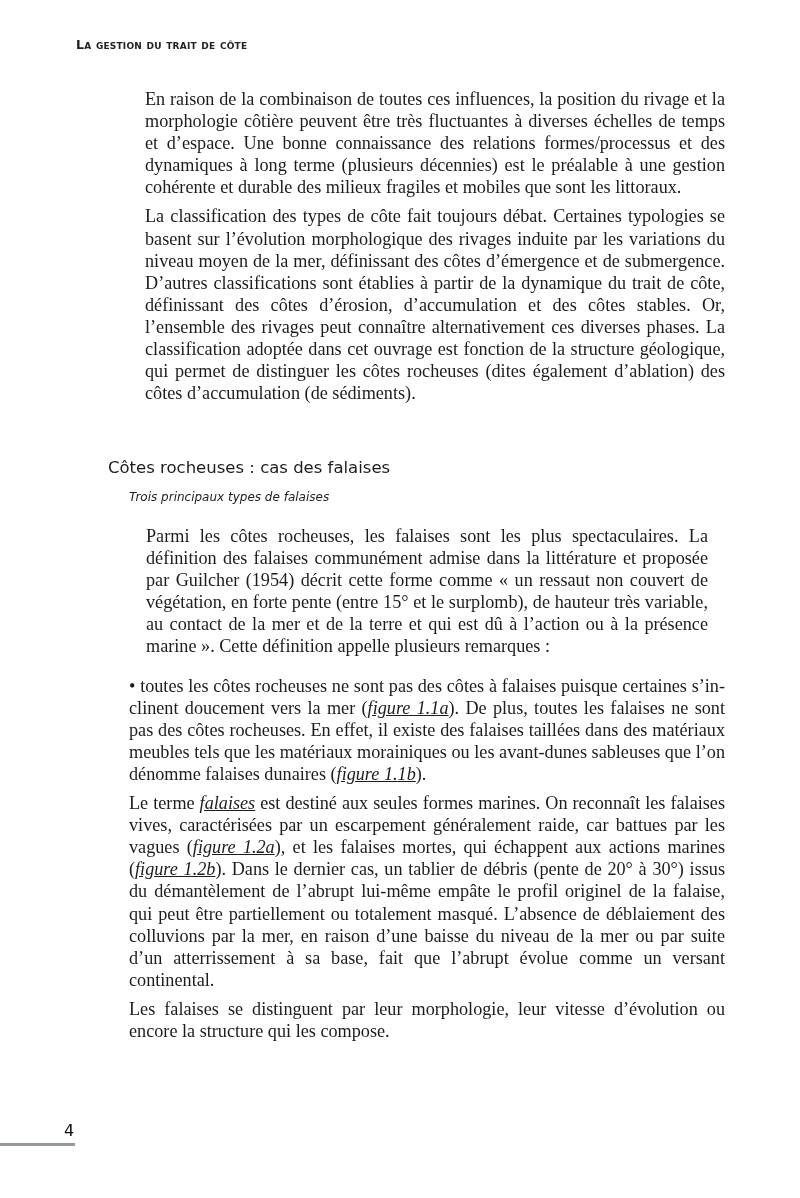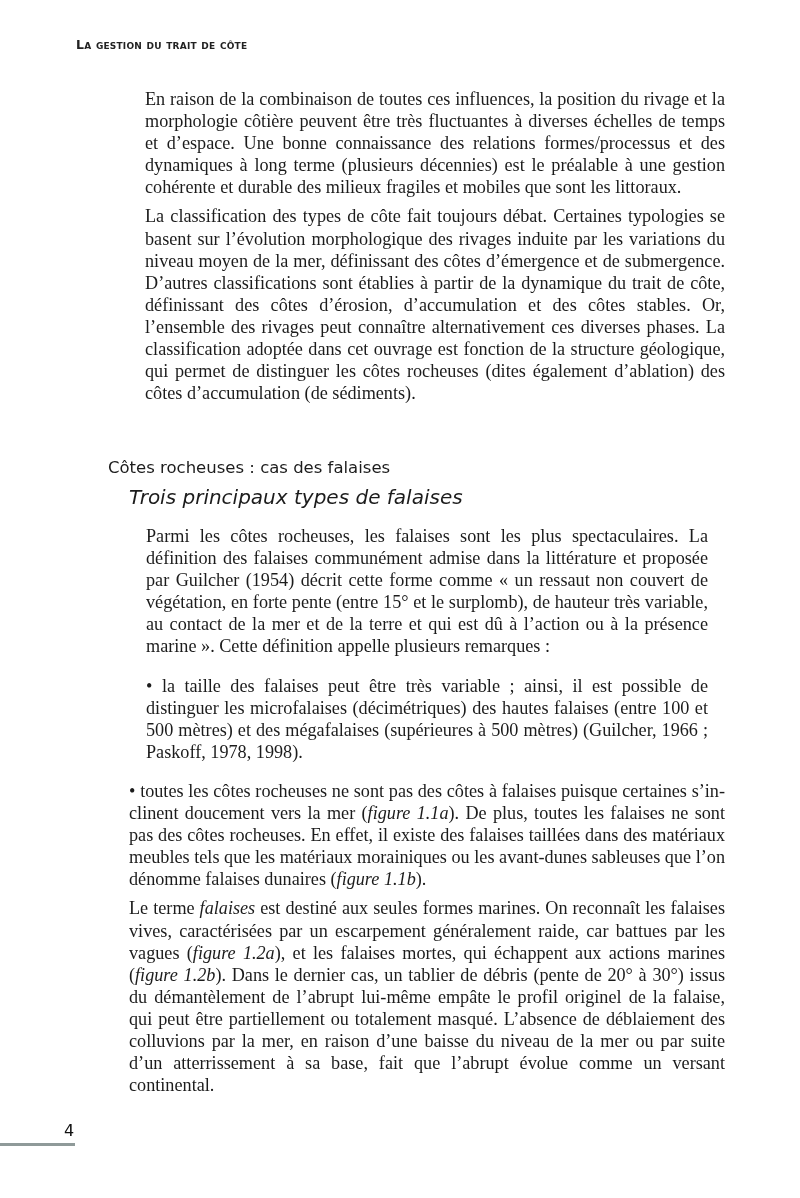--- a/index.html
+++ b/index.html
@@ -64,29 +64,29 @@
     }
     .content2 p {
       margin: 0 0 7px 0;
       text-align: justify;
       text-align-last: left;
     }
     .content2 p.tight { margin: 17px; }
     .subsection-title {
       font-family: "DejaVu Sans", sans-serif;
       font-style: italic;
-      font-size: 20px;
+      font-size: 12px;
       line-height: 22px;
       margin: 0;
       font-weight: normal;
     }
     .bullet::before {
       content: "\2022\00a0";
     }
-    em { font-style: italic; }
+    em { font-style: italic; text-decoration: underline; }
     .page-number {
       position: absolute;
       left: 64px;
       top: 1121px;
       font-family: "DejaVu Sans", sans-serif;
       font-size: 16px;
       color: #111;
     }
     .page-rule {
       position: absolute;
@@ -105,19 +105,19 @@
 <div class="content">
   <p>En raison de la combinaison de toutes ces influences, la position du rivage et la morphologie côtière peuvent être très fluctuantes à diverses échelles de temps et d’espace. Une bonne connaissance des relations formes/processus et des dyna­miques à long terme (plusieurs décennies) est le préalable à une gestion cohérente et durable des milieux fragiles et mobiles que sont les littoraux.</p>
   <p>La classification des types de côte fait toujours débat. Certaines typologies se basent sur l’évolution morphologique des rivages induite par les variations du niveau moyen de la mer, définissant des côtes d’émergence et de submergence. D’autres classifications sont établies à partir de la dynamique du trait de côte, définissant des côtes d’érosion, d’accumulation et des côtes stables. Or, l’ensemble des rivages peut connaître alternativement ces diverses phases. La classification adoptée dans cet ouvrage est fonction de la structure géologique, qui permet de distinguer les côtes rocheuses (dites également d’ablation) des côtes d’accumu­lation (de sédiments).</p>
 </div>
 
 <h2 class="section-title">Côtes rocheuses : cas des falaises</h2>
 
 <div class="content2">
   <h3 class="subsection-title">Trois principaux types de falaises</h3>
   <p class="tight">Parmi les côtes rocheuses, les falaises sont les plus spectaculaires. La définition des falaises communément admise dans la littérature et proposée par Guilcher (1954) décrit cette forme comme « un ressaut non couvert de végétation, en forte pente (entre 15° et le surplomb), de hauteur très variable, au contact de la mer et de la terre et qui est dû à l’action ou à la présence marine ». Cette définition appelle plusieurs remarques :</p>
-  <p class="tight bullet">la taille des falaises peut être très variable ; ainsi, il est possible de distinguer les microfalaises (décimétriques) des hautes falaises (entre 100 et 500 mètres) et des mégafalaises (supérieures à 500 mètres) (Guilcher, 1966 ; Paskoff, 1978, 1998).</p>
   <p class="bullet"><span>toutes les côtes rocheuses ne sont pas des côtes à falaises puisque certaines s’in­clinent doucement vers la mer (</span><em>figure 1.1a</em><span>). De plus, toutes les falaises ne sont pas des côtes rocheuses. En effet, il existe des falaises taillées dans des matériaux meubles tels que les matériaux morainiques ou les avant-dunes sableuses que l’on dénomme falaises dunaires (</span><em>figure 1.1b</em><span>).</span></p>
   <p><span>Le terme </span><em>falaises</em><span> est destiné aux seules formes marines. On reconnaît les falaises vives, caractérisées par un escarpement généralement raide, car battues par les vagues (</span><em>figure 1.2a</em><span>), et les falaises mortes, qui échappent aux actions marines (</span><em>figure 1.2b</em><span>). Dans le dernier cas, un tablier de débris (pente de 20° à 30°) issus du démantèlement de l’abrupt lui-même empâte le profil originel de la falaise, qui peut être partiellement ou totalement masqué. L’absence de déblaiement des colluvions par la mer, en raison d’une baisse du niveau de la mer ou par suite d’un atterrissement à sa base, fait que l’abrupt évolue comme un versant continental.</span></p>
+  <p>Les falaises se distinguent par leur morphologie, leur vitesse d’évolution ou encore la structure qui les compose.</p>
 </div>
 
 <div class="page-number">4</div>
 <div class="page-rule"></div>
 
 </body></html>

